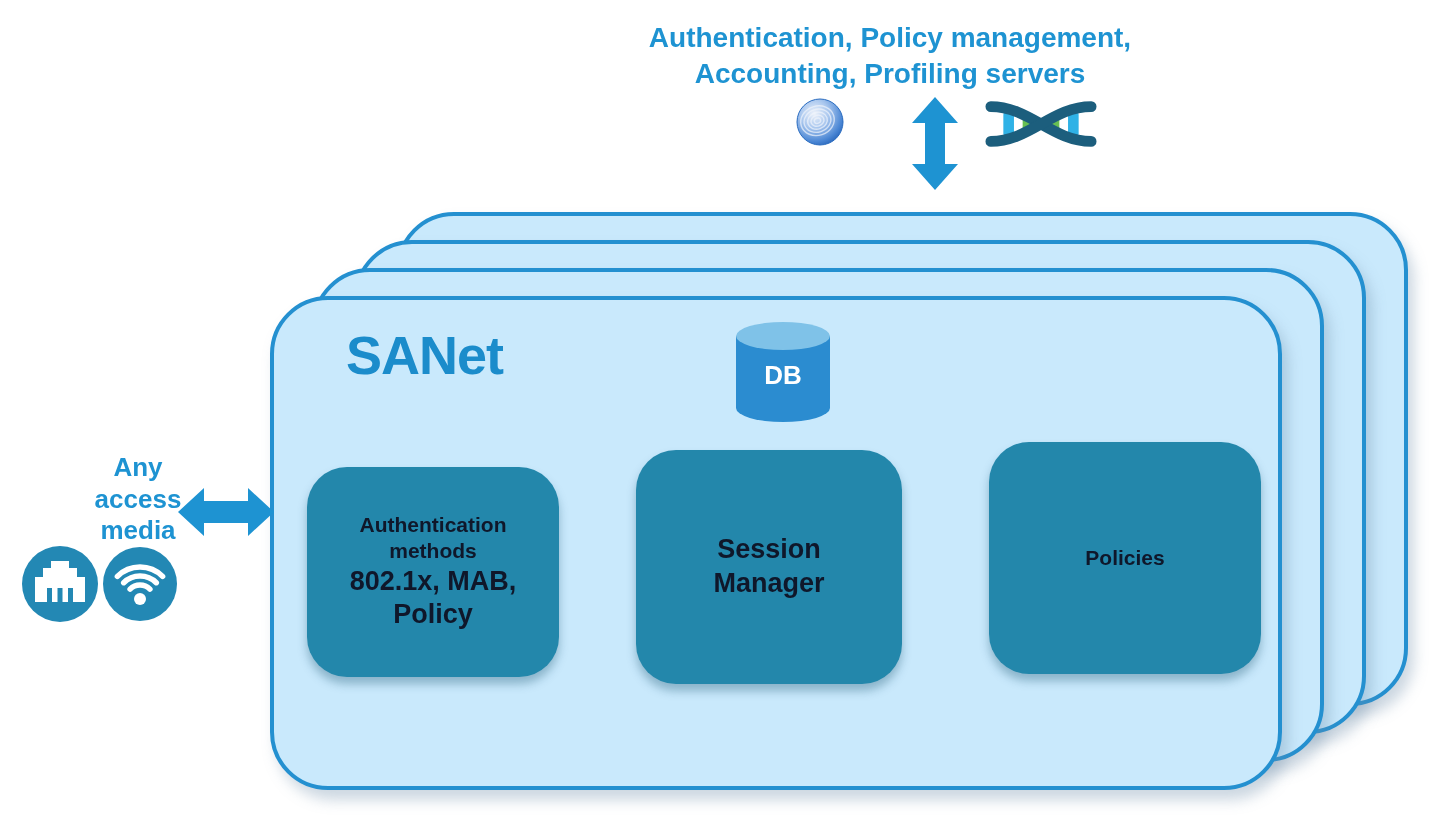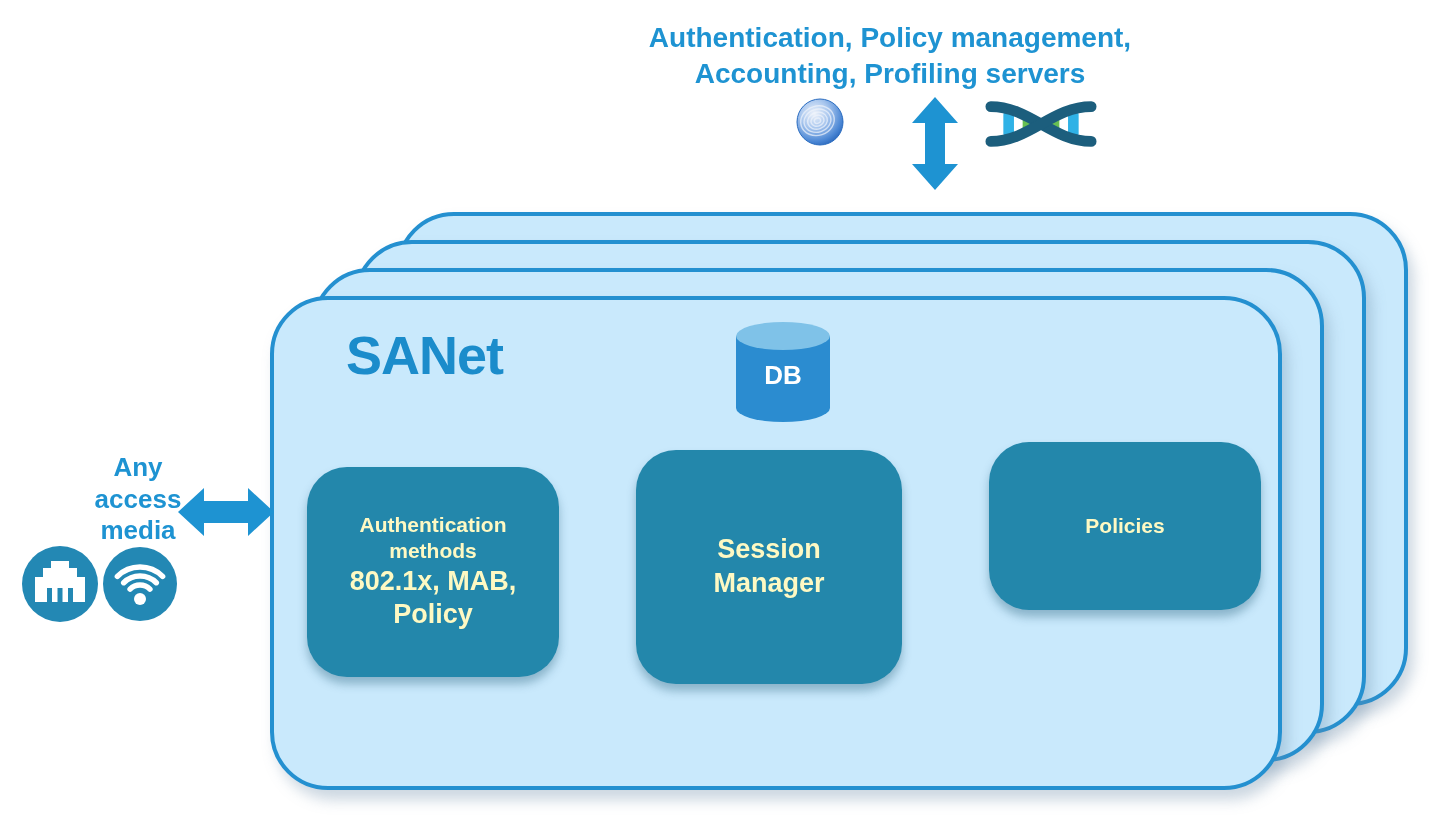--- a/index.html
+++ b/index.html
@@ -67,25 +67,25 @@
   .db-body{position:absolute;left:0;top:14px;width:94px;height:72px;background:var(--db-body);}
   .db-top{position:absolute;left:0;top:0;width:94px;height:28px;background:var(--db-top);border-radius:50%;}
   .db-label{
     position:absolute;left:0;top:38px;width:94px;text-align:center;
     color:#ffffff;font-size:26px;font-weight:700;z-index:2;
   }
   .module{
     position:absolute;background:var(--module-teal);border-radius:40px;
     box-shadow:0 7px 10px rgba(20,80,110,0.35);
     display:flex;flex-direction:column;align-items:center;justify-content:center;
-    color:#fef9c3;text-align:center;
+    color:#0f172a;text-align:center;
   }
   .module-1{left:33px;top:167px;width:252px;height:210px;}
   .module-2{left:362px;top:150px;width:266px;height:234px;}
-  .module-3{left:715px;top:142px;width:272px;height:168px;}
+  .module-3{left:715px;top:142px;width:272px;height:232px;}
   .module .m-title{font-size:21px;font-weight:700;line-height:1.25;}
   .module .m-detail{font-size:27px;font-weight:700;line-height:1.25;}
   .m-title:empty{display:none;}
 </style>
 </head>
 <body>
 
 <div class="stage">
 
   <div class="top-label prewrap">Authentication, Policy management,

